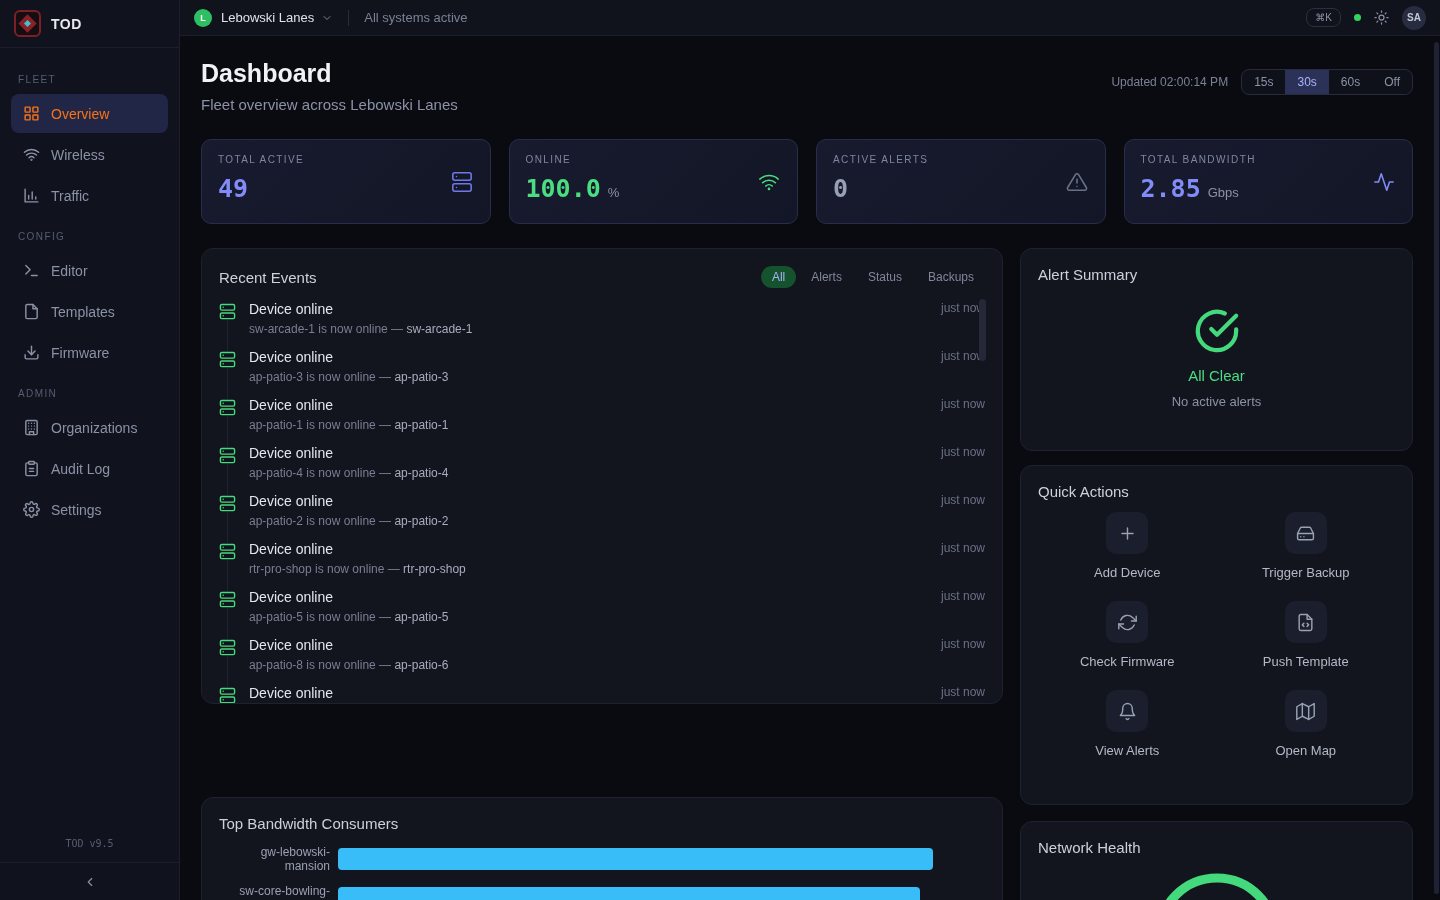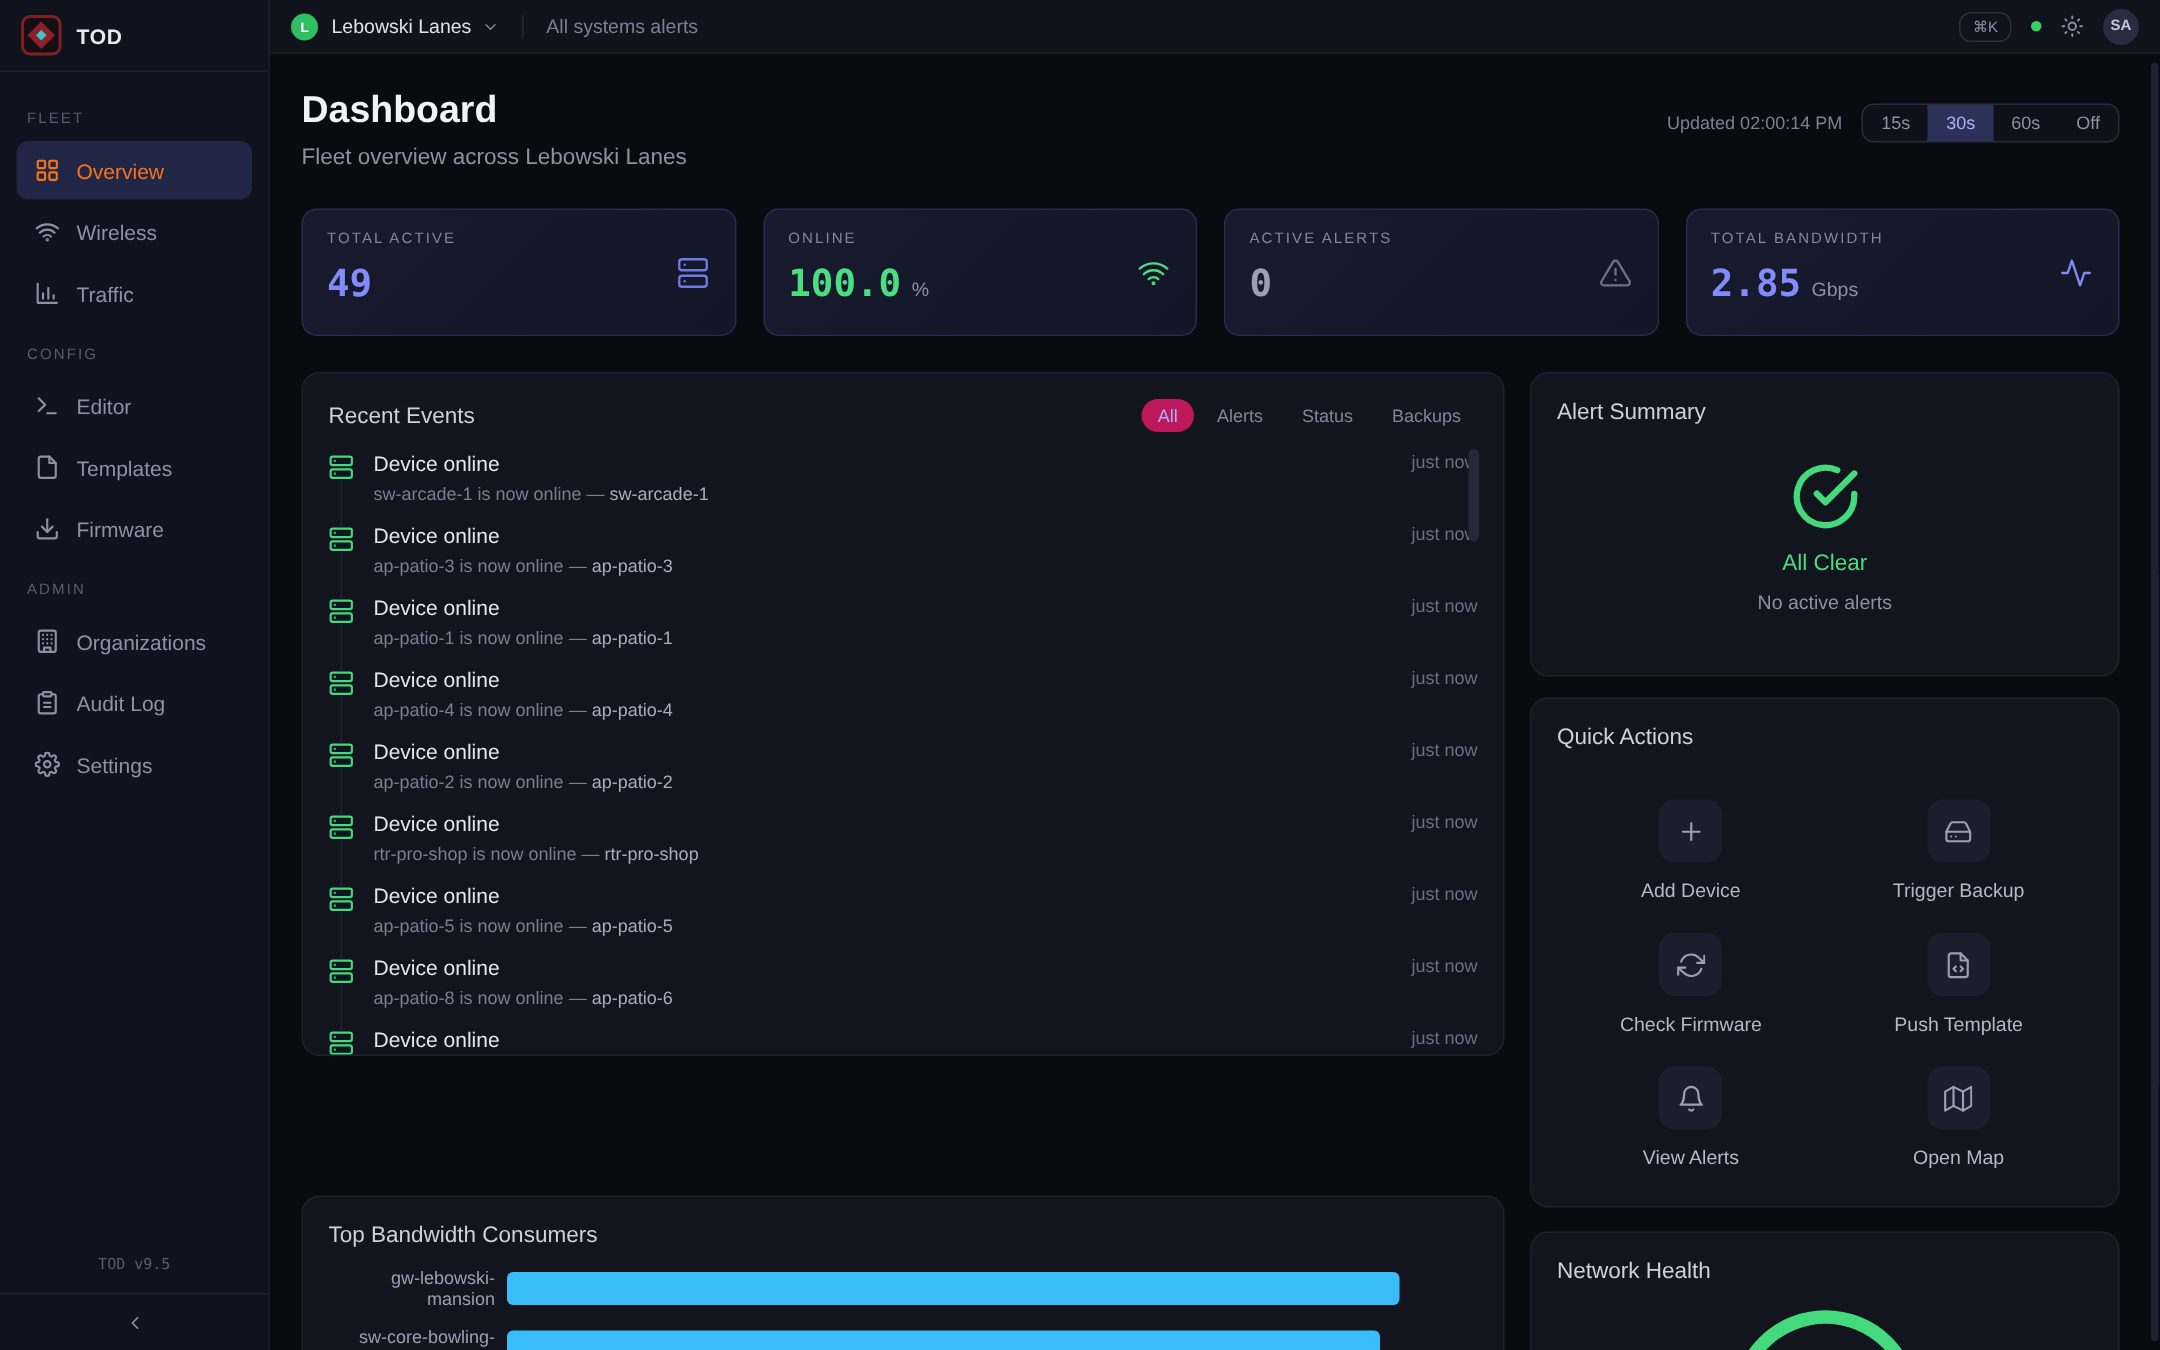--- a/index.html
+++ b/index.html
@@ -65,41 +65,41 @@
   .cols { display:flex; gap:17px; margin-top:24px; align-items:flex-start; }
   .col-left { width:802px; flex:0 0 auto; }
   .col-right { flex:1; }
   .panel { background:#12141e; border:1px solid #1d2130; border-radius:12px; }
   .panel-title { font-size:15px; font-weight:500; color:#ccd1dc; }
 
   .events-panel { height:456px; padding:17px; overflow:hidden; position:relative; }
   .events-head { display:flex; justify-content:space-between; align-items:center; }
   .tabs { display:flex; gap:4px; align-items:center; }
   .tab { font-size:12px; color:#80879b; padding:4px 11px; border-radius:999px; cursor:pointer; }
-  .tab.active { background:#be185d; color:#aab3f8; }
+  .tab.active { background:#14532d; color:#aab3f8; }
   .events-list { margin-top:13px; position:relative; }
   .events-list::before { content:""; position:absolute; left:8px; top:12px; height:410px; width:1px; background:#1e2232; }
   .event-item { display:flex; height:48px; position:relative; }
   .event-icon { width:17px; height:17px; color:#45d97d; background:#12141e; margin-top:2px; position:relative; z-index:1; flex:0 0 auto; }
   .event-body { margin-left:13px; flex:1; }
   .event-title { font-size:14px; color:#e4e7ee; }
   .event-sub { font-size:12px; color:#787f93; margin-top:5px; }
   .event-sub .device { color:#a7adbf; }
   .event-time { font-size:12px; color:#6a7186; flex:0 0 auto; }
   .events-scrollbar { position:absolute; right:16px; top:50px; width:7px; height:62px; border-radius:4px; background:#242838; }
 
   .alert-panel { height:203px; padding:17px; display:flex; flex-direction:column; }
   .alert-center { flex:1; display:flex; flex-direction:column; align-items:center; justify-content:center; }
   .check-icon { width:46px; height:46px; color:#45d97d; stroke-width:2.2; }
   .alert-status { font-size:15px; color:#4ade80; margin-top:13px; }
   .alert-detail { font-size:13px; color:#8b92a6; margin-top:10px; }
 
   .qa-panel { height:340px; padding:17px; margin-top:14px; }
   .qa-grid { display:grid; grid-template-columns:1fr 1fr; grid-auto-rows:89px; margin-top:12px; }
-  .qa-item { display:flex; flex-direction:column; align-items:center; justify-content:flex-end; cursor:pointer; }
+  .qa-item { display:flex; flex-direction:column; align-items:center; justify-content:flex-start; cursor:pointer; }
   .qa-tile { width:42px; height:42px; border-radius:10px; background:#1b1e2d; display:flex; align-items:center; justify-content:center; color:#9aa1b3; }
   .qa-tile .icon { width:19px; height:19px; stroke-width:1.8; }
   .qa-label { font-size:13px; color:#b3b9c7; margin-top:11px; }
 
   .bw-panel { margin-top:93px; height:230px; padding:17px; }
   .bw-rows { margin-top:13px; }
   .bw-row { display:flex; align-items:center; margin-bottom:11px; }
   .bw-name { width:119px; flex:0 0 auto; text-align:right; padding-right:8px; font-size:12px; color:#9aa0b4; }
   .bw-track { flex:1; }
   .bw-bar { height:22px; border-radius:4px; }
@@ -332,21 +332,21 @@
 
 <div class="main">
 
   <header class="topbar">
     <div class="org-dot">L</div>
     <span class="org-name">Lebowski Lanes</span>
     <svg class="icon chev">
         <use href="#i-chevron-down"></use>
       </svg>
     <div class="tb-divider"></div>
-    <span class="tb-status">All systems alerts</span>
+    <span class="tb-status">All systems active</span>
     <div class="tb-right">
       <span class="kbd-pill">⌘K</span>
       <span class="health-dot"></span>
       <svg class="icon sun">
           <use href="#i-sun"></use>
         </svg>
       <div class="avatar">SA</div>
     </div>
   </header>
 

